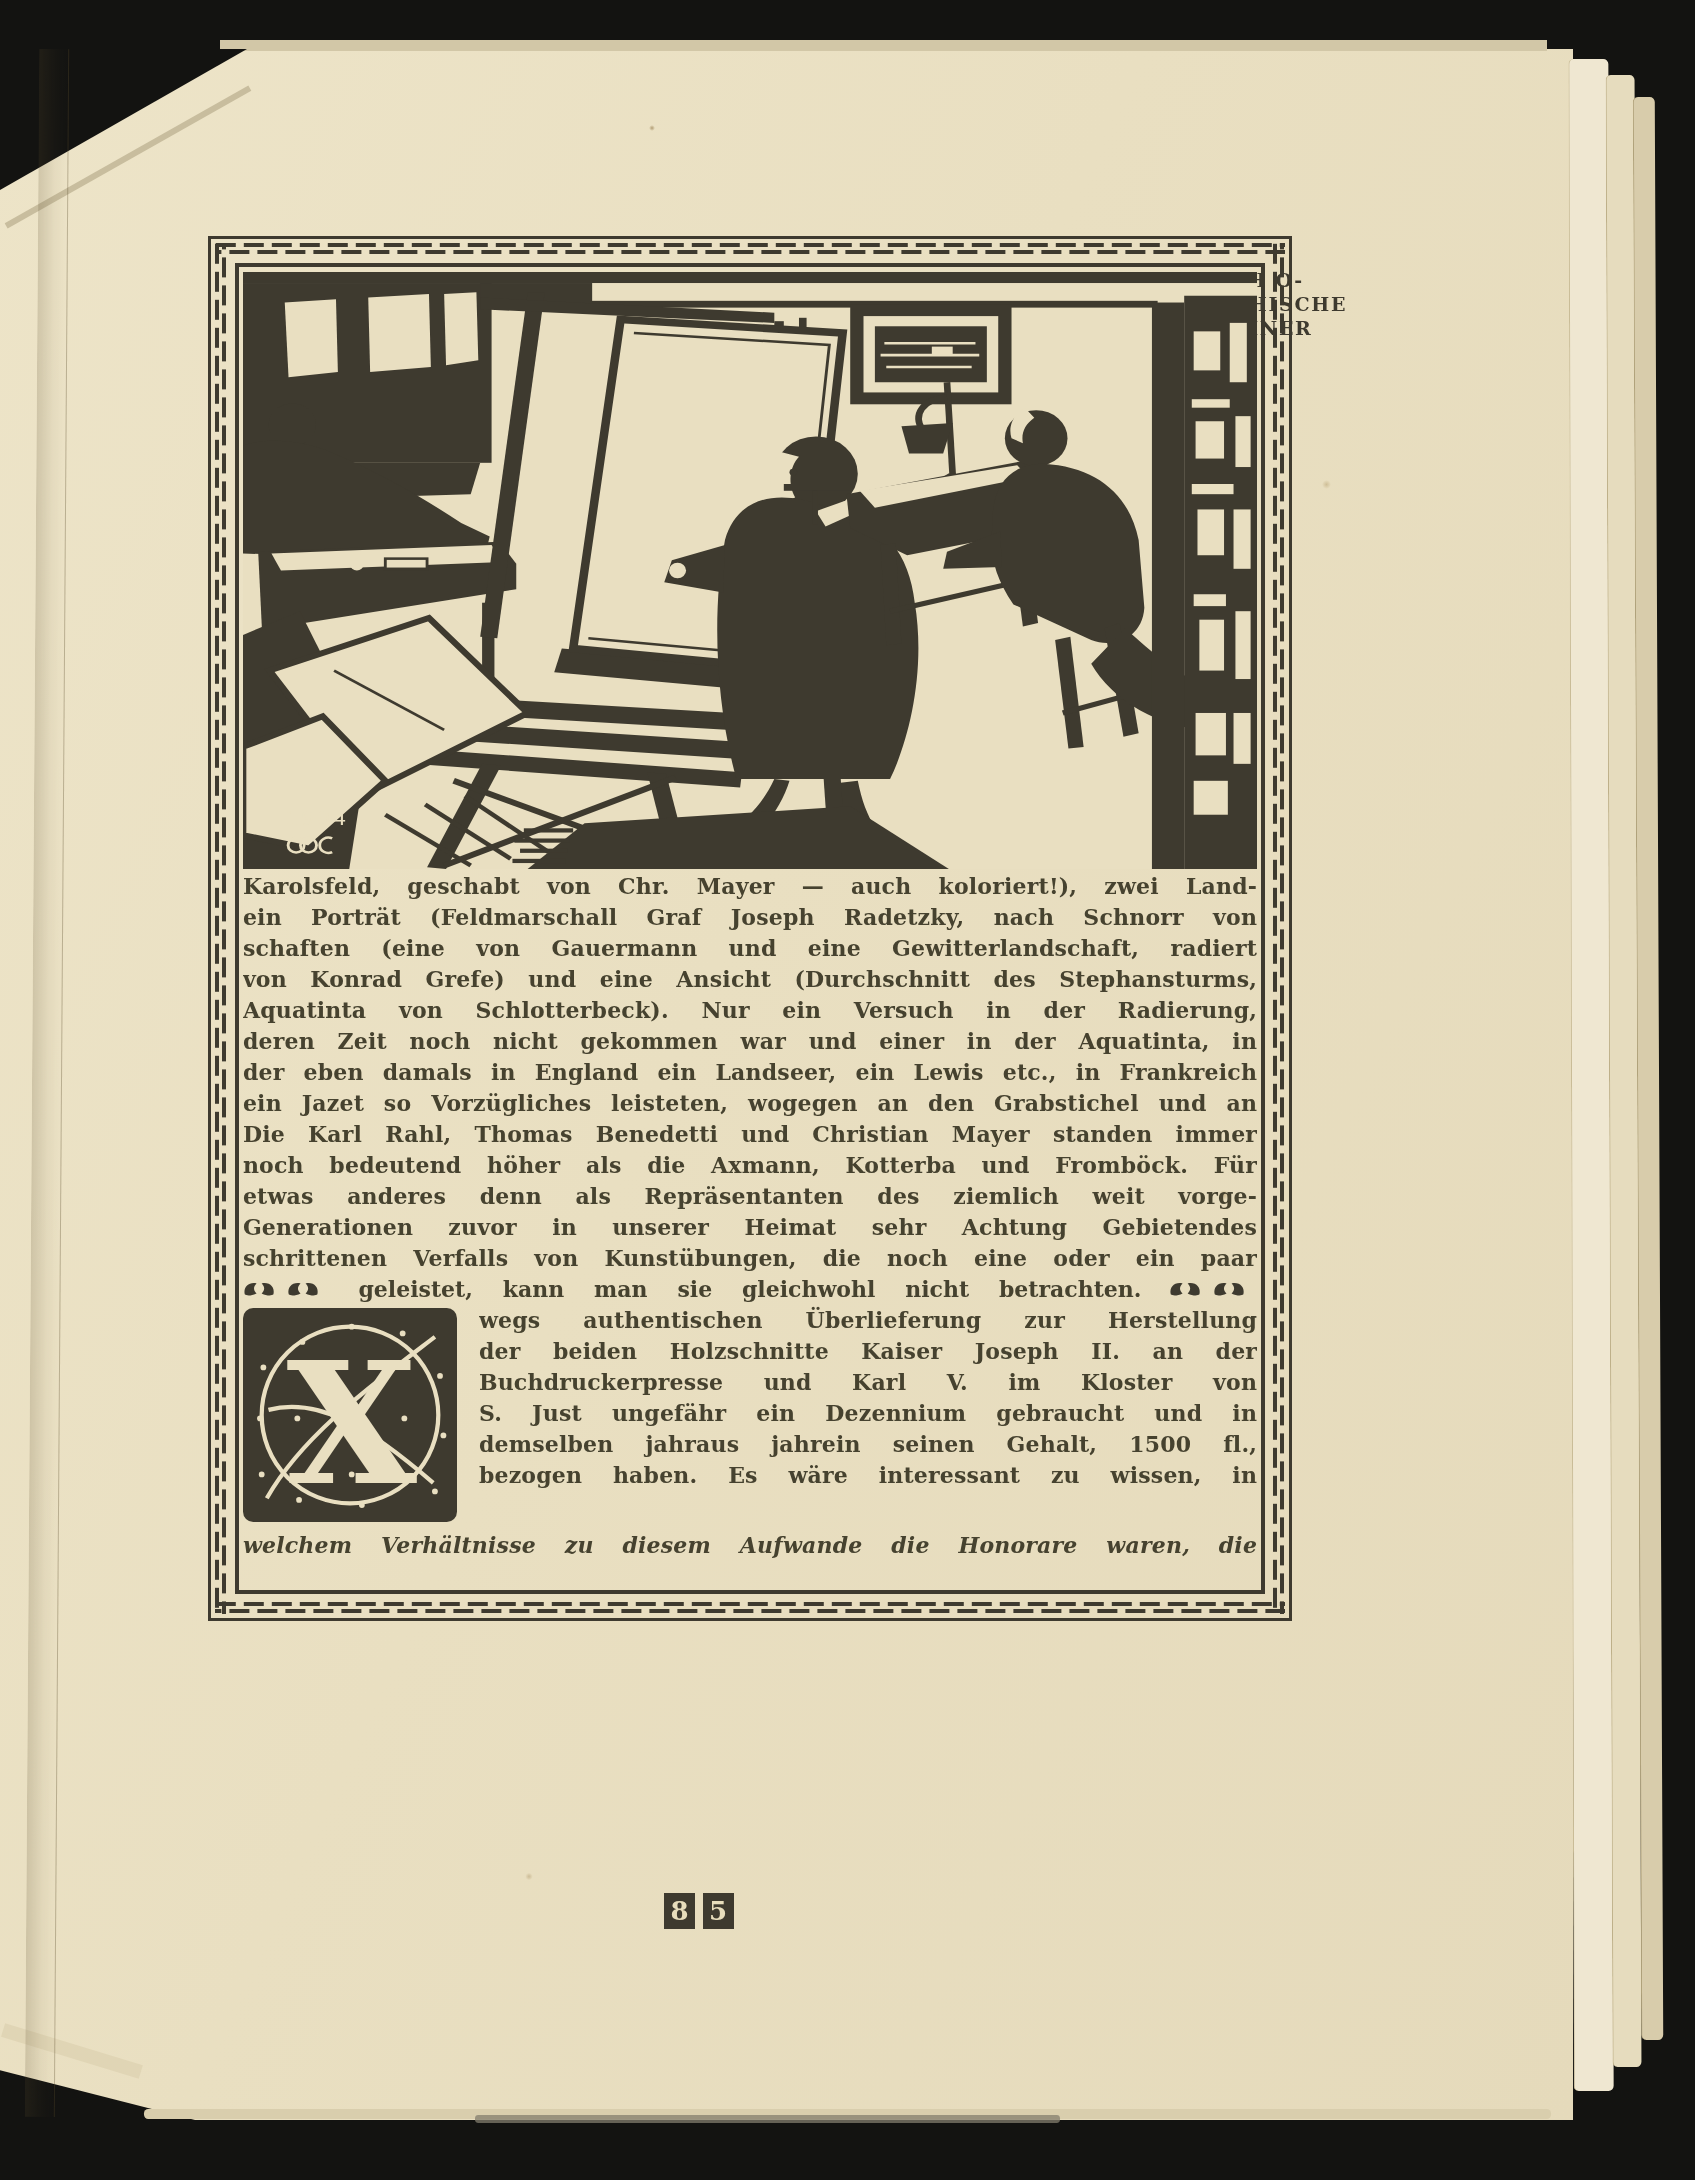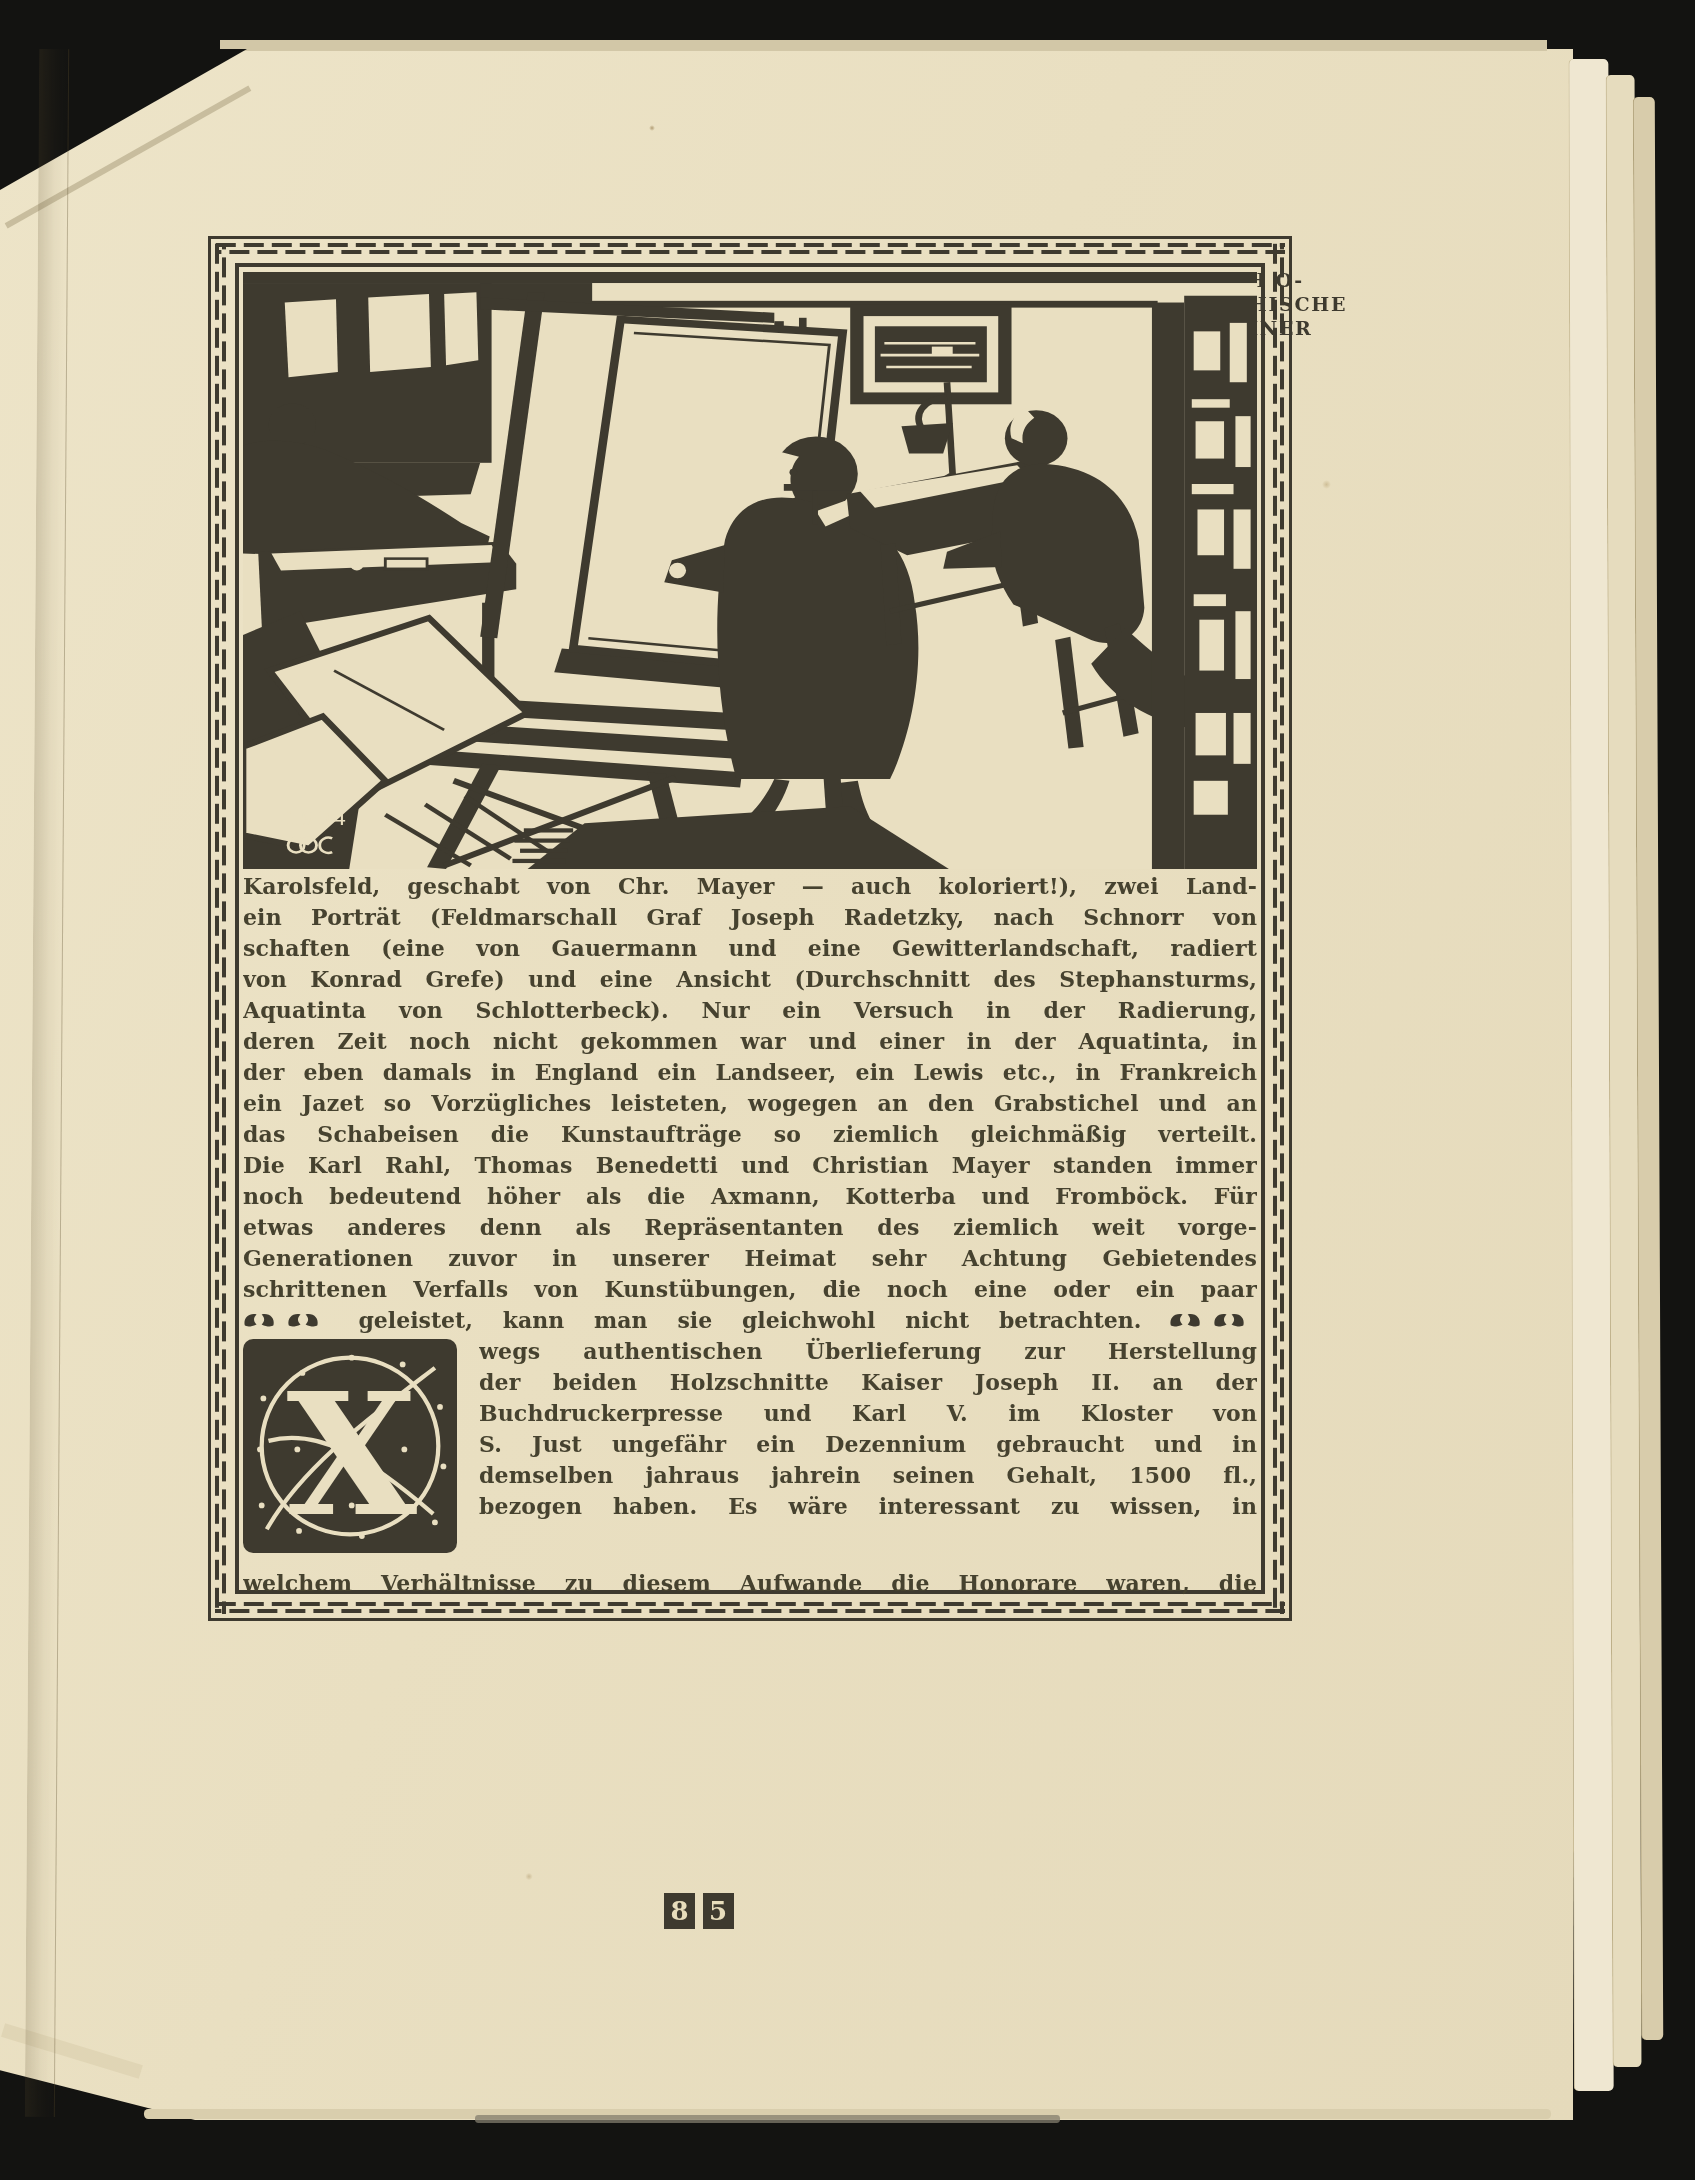--- a/index.html
+++ b/index.html
@@ -66,21 +66,21 @@
   .bodytext{margin-top:2.5px;color:var(--ink-soft);}
   .tline{font-size:22px;font-weight:bold;line-height:31px;height:31px;overflow:hidden;
          text-align:justify;text-align-last:justify;letter-spacing:0.2px;white-space:normal;}
   .ornline{display:flex;align-items:center;height:31px;overflow:hidden;gap:14px;}
   .ornline .otext{flex:1;padding:0 13.6px;font-size:22px;font-weight:bold;line-height:31px;
                   text-align:justify;text-align-last:justify;}
   .leafgroup{flex:0 0 auto;height:18.6px;}
   .dropsec{position:relative;height:220px;}
   .initial{position:absolute;left:0;top:2.5px;width:214px;height:214px;}
   .droplines{margin-left:236px;}
-  .lastline{margin-top:12px;}
+  .lastline{margin-top:5px;font-style:italic;}
 
   
   .caption{position:absolute;left:1181px;top:268px;color:var(--ink);
            font-family:"DejaVu Serif",serif;font-weight:bold;font-size:19px;line-height:24px;
            letter-spacing:1.7px;white-space:nowrap;}
 
   
   .folio{position:absolute;left:664px;top:1893px;display:flex;gap:7.6px;}
   .folio .sq{width:31px;height:36px;background:var(--ink);color:#e7ddbc;
              display:flex;align-items:center;justify-content:center;
@@ -289,21 +289,20 @@
 
         <div class="bodytext">
           <div class="tline">Karolsfeld, geschabt von Chr. Mayer — auch koloriert!), zwei Land-</div>
           <div class="tline">ein Porträt (Feldmarschall Graf Joseph Radetzky, nach Schnorr von</div>
           <div class="tline">schaften (eine von Gauermann und eine Gewitterlandschaft, radiert</div>
           <div class="tline">von Konrad Grefe) und eine Ansicht (Durchschnitt des Stephansturms,</div>
           <div class="tline">Aquatinta von Schlotterbeck). Nur ein Versuch in der Radierung,</div>
           <div class="tline">deren Zeit noch nicht gekommen war und einer in der Aquatinta, in</div>
           <div class="tline">der eben damals in England ein Landseer, ein Lewis etc., in Frankreich</div>
           <div class="tline">ein Jazet so Vorzügliches leisteten, wogegen an den Grabstichel und an</div>
-          <div class="tline">das Schabeisen die Kunstaufträge so ziemlich gleichmäßig verteilt.</div>
           <div class="tline">Die Karl Rahl, Thomas Benedetti und Christian Mayer standen immer</div>
           <div class="tline">noch bedeutend höher als die Axmann, Kotterba und Fromböck. Für</div>
           <div class="tline">etwas anderes denn als Repräsentanten des ziemlich weit vorge-</div>
           <div class="tline">Generationen zuvor in unserer Heimat sehr Achtung Gebietendes</div>
           <div class="tline">schrittenen Verfalls von Kunstübungen, die noch eine oder ein paar</div>
 
           <div class="ornline">
             <svg class="leafgroup" width="88" height="18.6" viewBox="0 0 104 22">
               <g fill="#3e3a2f">
                 <path d="M2,17 C0,8 7,2 16,4 C12,8 12,12 16,16 C10,19 4,19 2,17 Z"></path>

